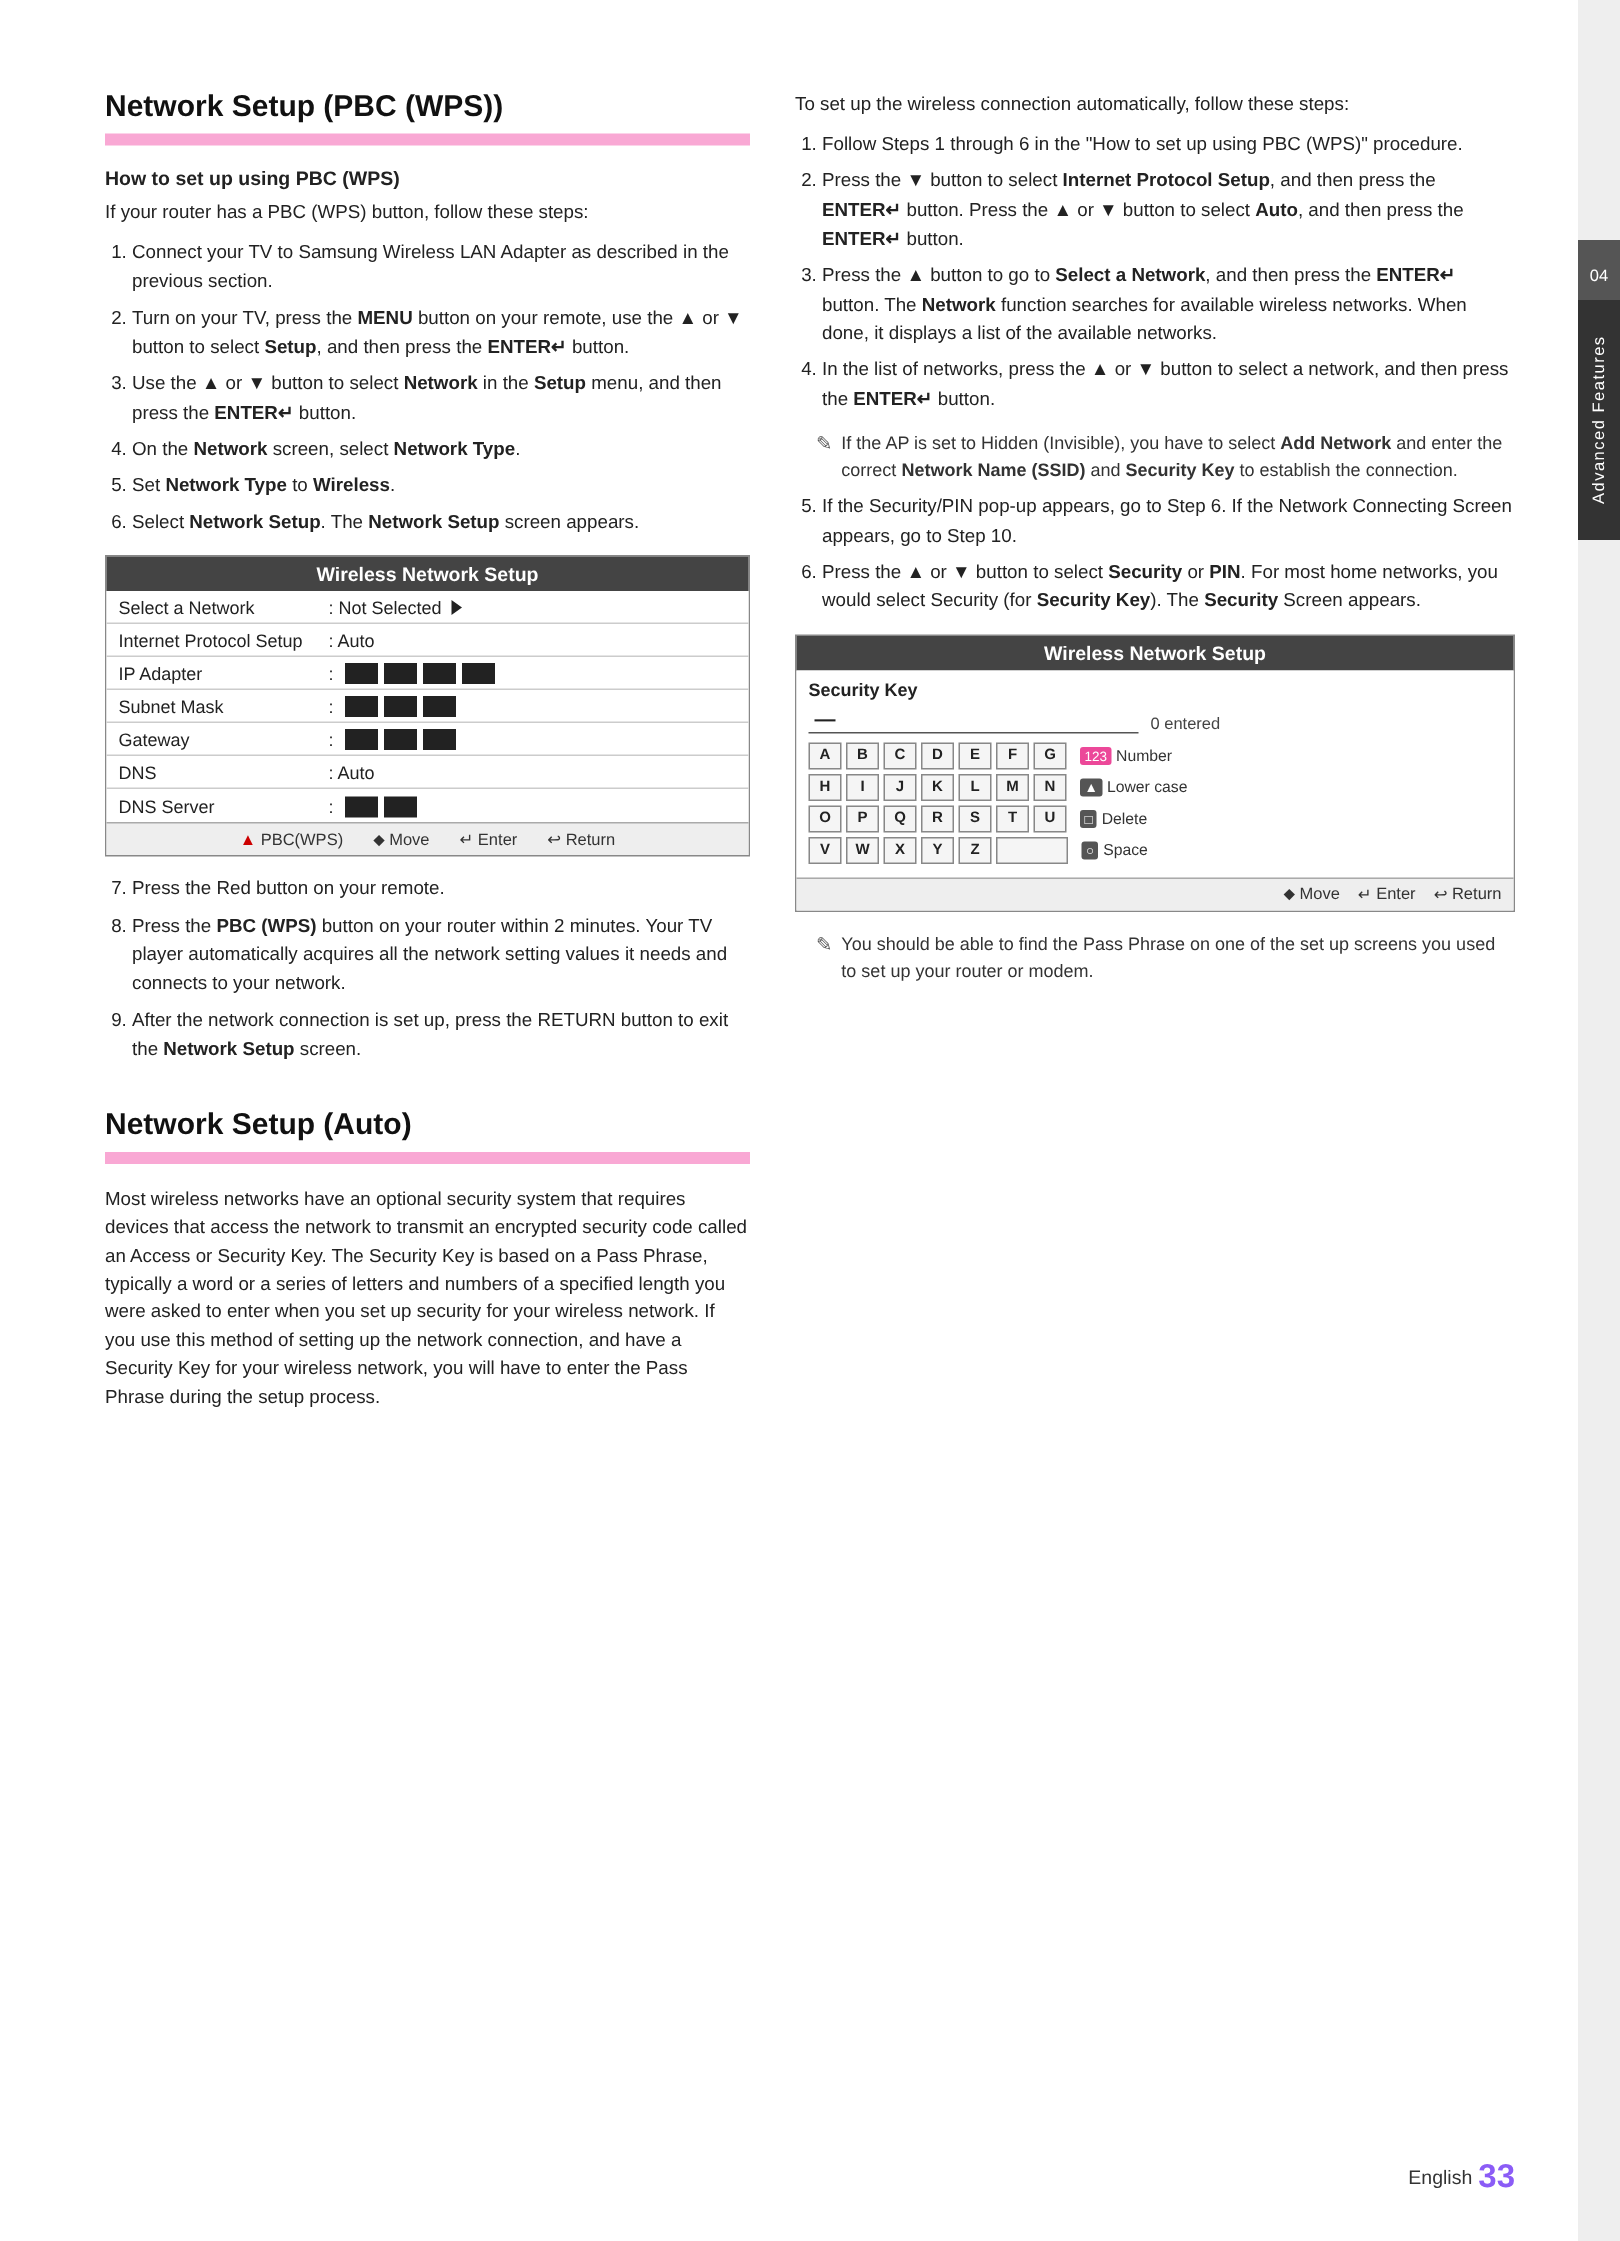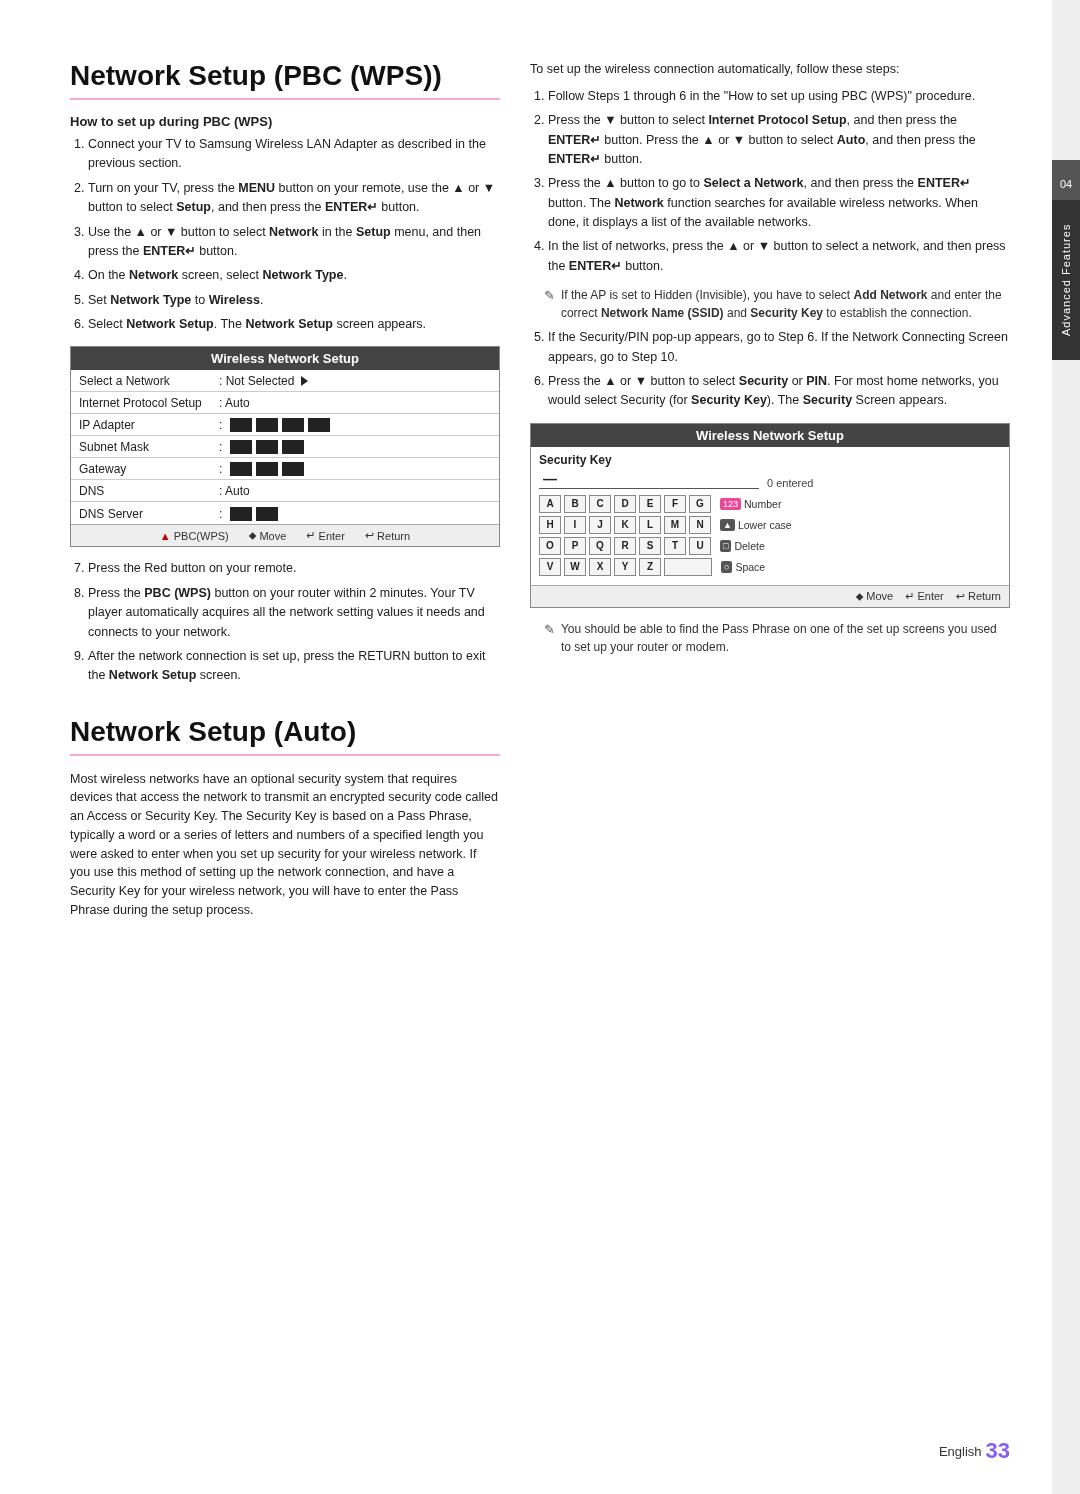--- a/index.html
+++ b/index.html
@@ -68,23 +68,23 @@
       font-size: 11px;
       padding: 6px 6px;
       text-align: center;
       height: 48px;
       display: flex;
       align-items: center;
       justify-content: center;
     }
 
     h1.section-title {
-      font-size: 28px;
-      font-weight: bold;
-      border-bottom: 2px solid #f9a8d4;
+      font-size: 20px;
+      font-weight: bold;
+      border-bottom: 8px solid #f9a8d4;
       padding-bottom: 6px;
       margin-bottom: 14px;
       color: #111;
     }
 
     h2.subsection-title {
       font-size: 13px;
       font-weight: bold;
       margin-bottom: 6px;
       margin-top: 4px;
@@ -318,22 +318,23 @@
 <body>
 
 <div class="page-container">
 
   <div class="main-content">
 
     <div class="left-column">
 
       <h1 class="section-title">Network Setup (PBC (WPS))</h1>
 
-      <h2 class="subsection-title">How to set up during PBC (WPS)</h2>
-
+      <h2 class="subsection-title">How to set up using PBC (WPS)</h2>
+
+      <p class="intro-text">If your router has a PBC (WPS) button, follow these steps:</p>
 
       <ol class="steps">
         <li>Connect your TV to Samsung Wireless LAN Adapter as described in the previous section.</li>
         <li>Turn on your TV, press the <span class="bold">MENU</span> button on your remote, use the ▲ or ▼ button to select <span class="bold">Setup</span>, and then press the <span class="bold">ENTER↵</span> button.</li>
         <li>Use the ▲ or ▼ button to select <span class="bold">Network</span> in the <span class="bold">Setup</span> menu, and then press the <span class="bold">ENTER↵</span> button.</li>
         <li>On the <span class="bold">Network</span> screen, select <span class="bold">Network Type</span>.</li>
         <li>Set <span class="bold">Network Type</span> to <span class="bold">Wireless</span>.</li>
         <li>Select <span class="bold">Network Setup</span>. The <span class="bold">Network Setup</span> screen appears.</li>
       </ol>
 

